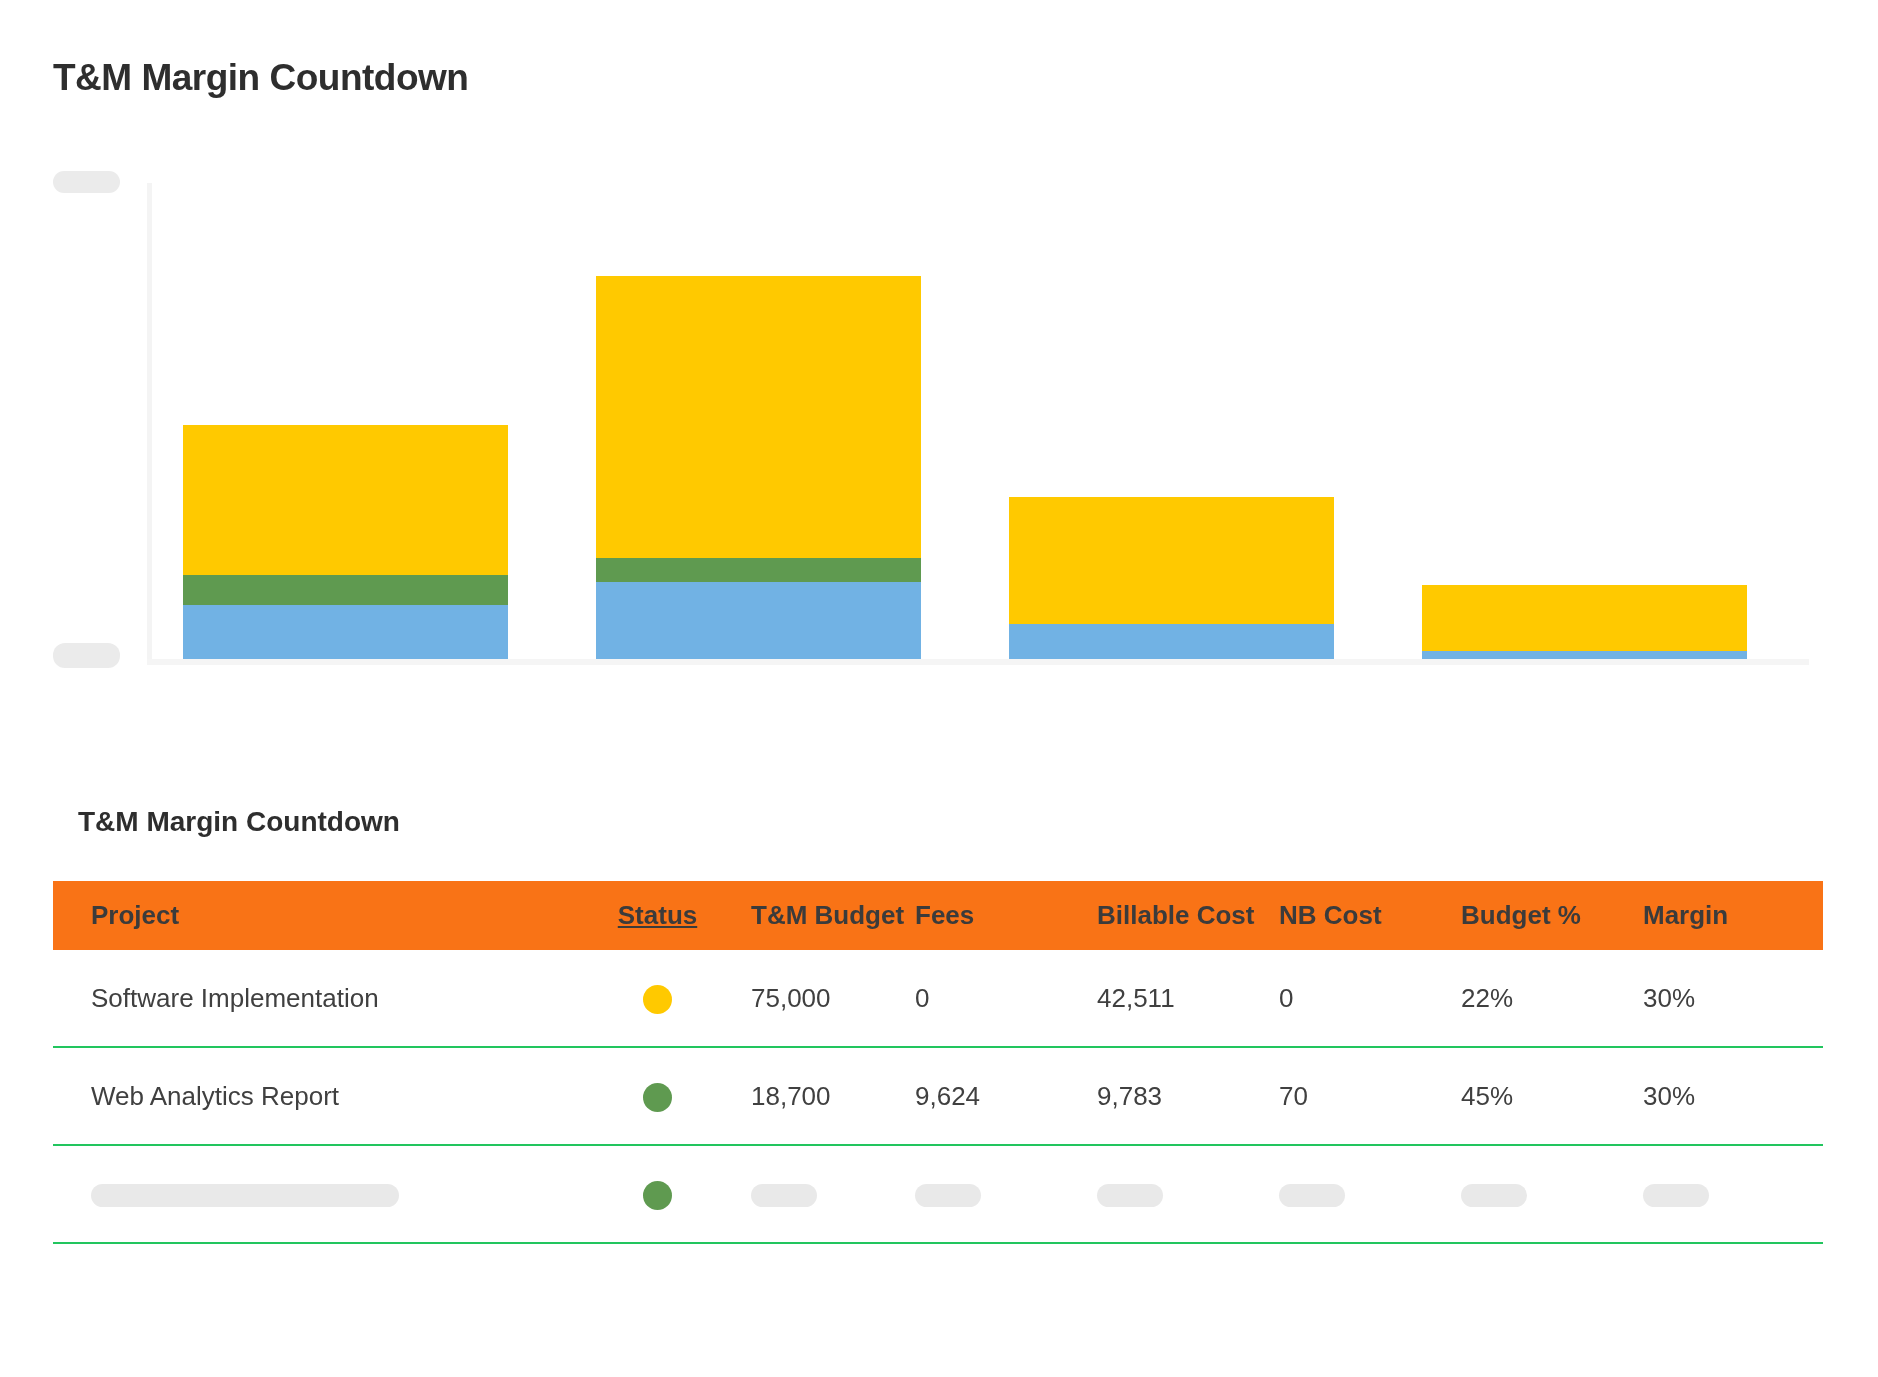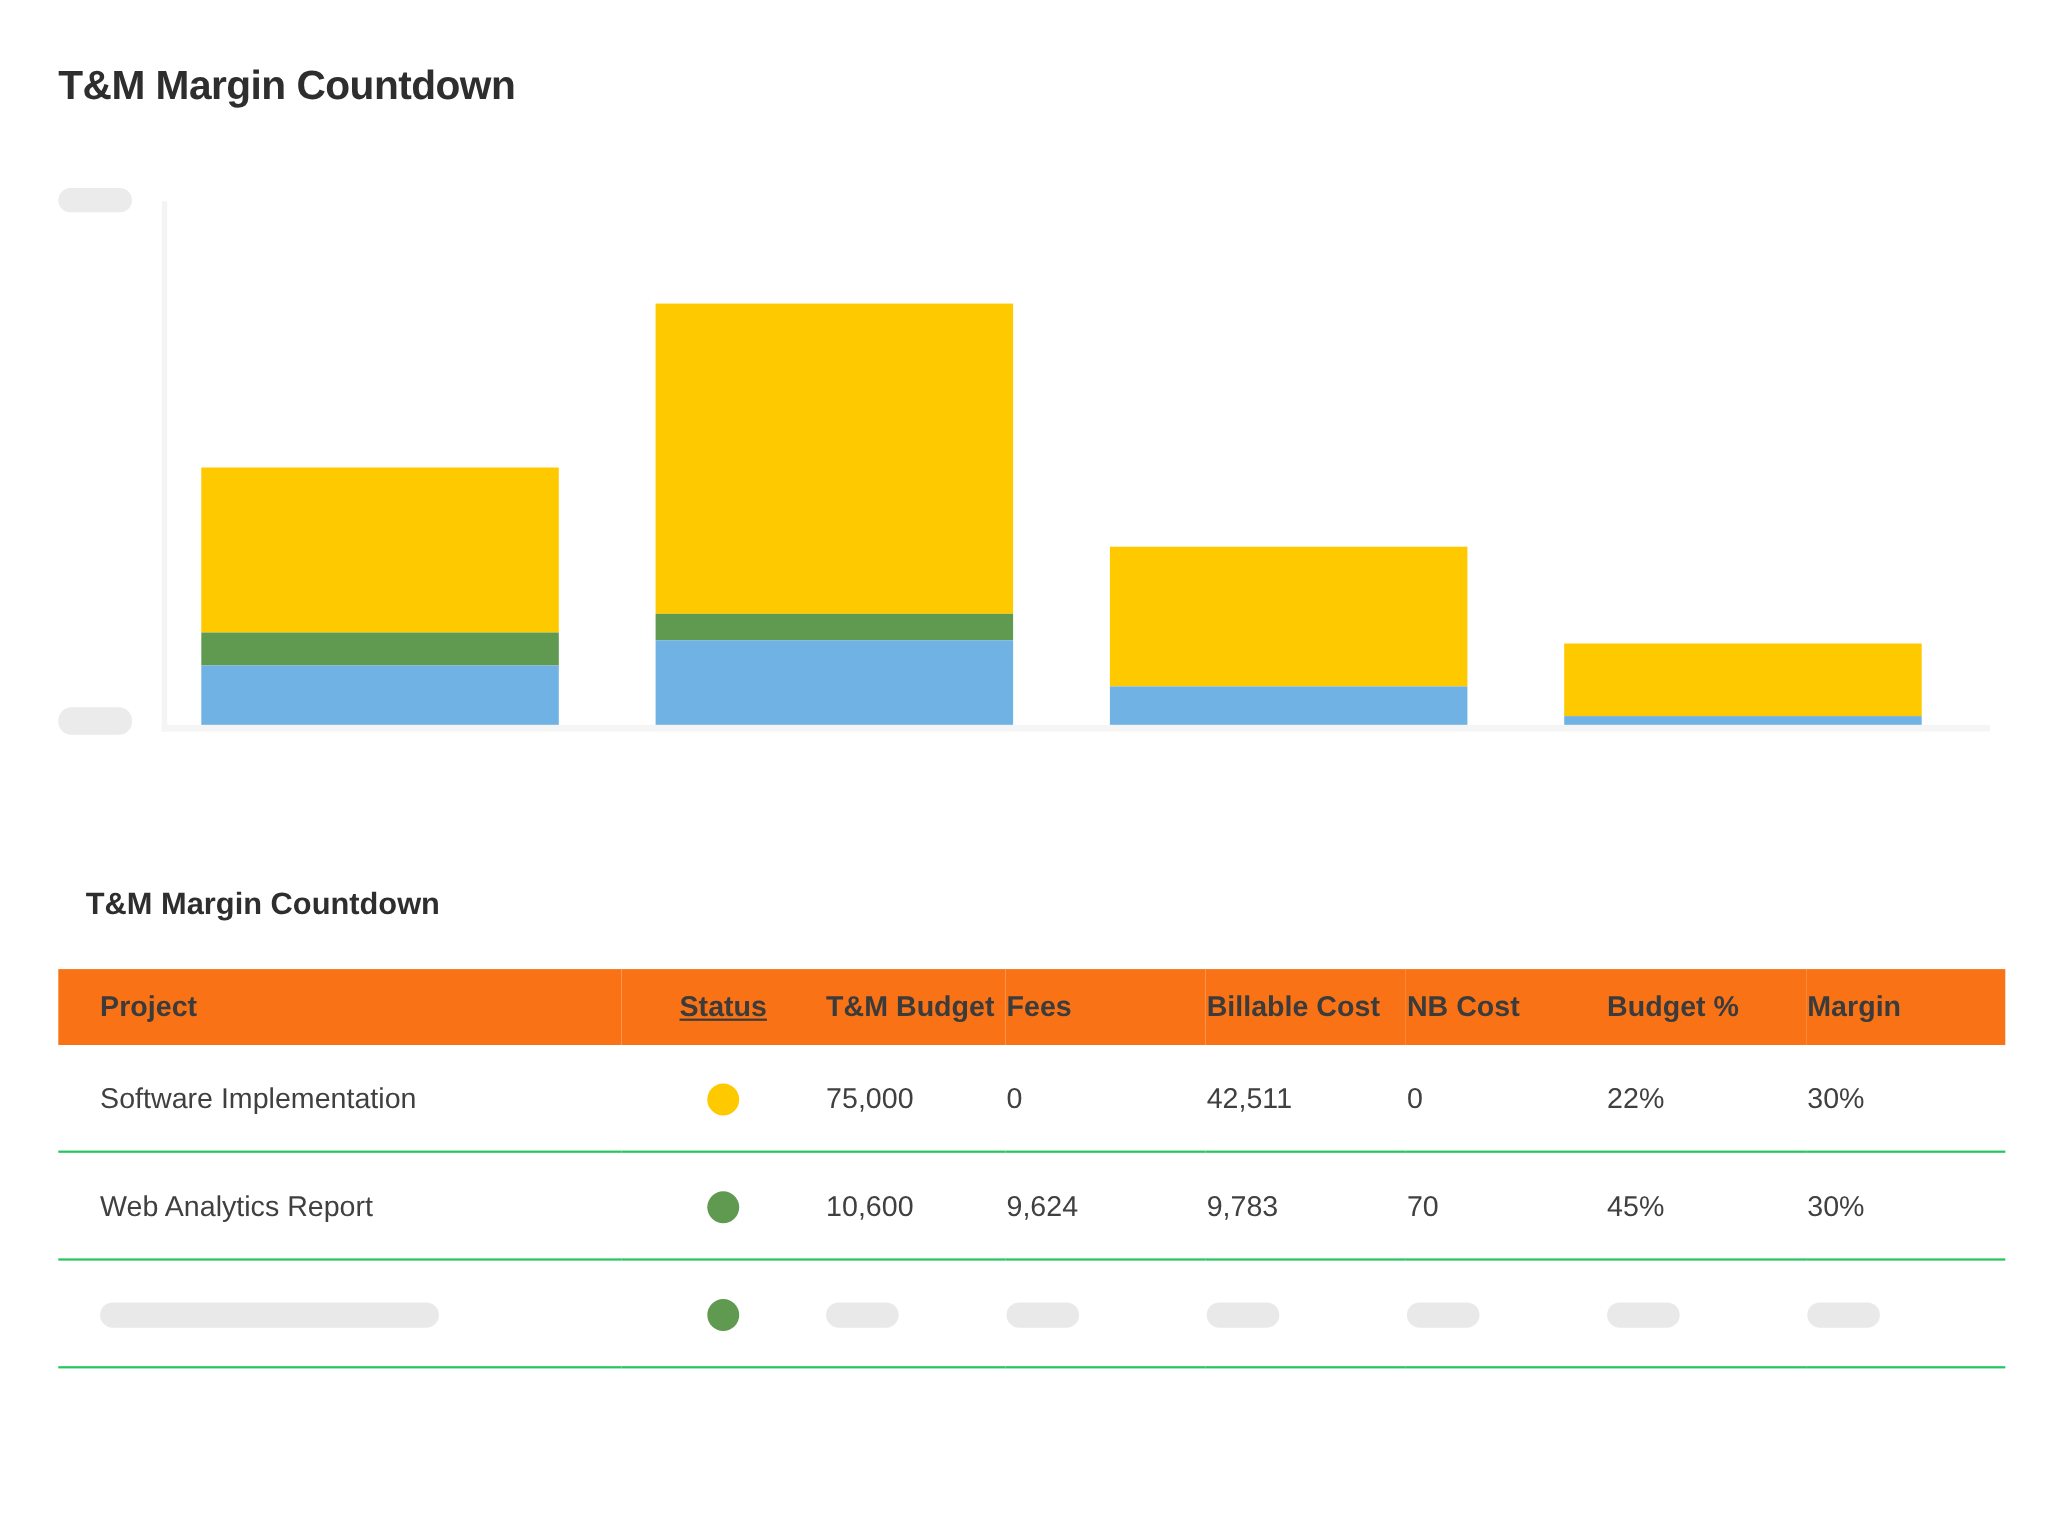--- a/index.html
+++ b/index.html
@@ -105,21 +105,21 @@
         <td class="c-num">75,000</td>
         <td class="c-num">0</td>
         <td class="c-num">42,511</td>
         <td class="c-num">0</td>
         <td class="c-num">22%</td>
         <td class="c-num">30%</td>
       </tr>
       <tr class="data-row">
         <td class="c-project">Web Analytics Report</td>
         <td class="c-status"><span class="status-dot" style="background: rgb(95, 154, 80);"></span></td>
-        <td class="c-num">10,600</td>
+        <td class="c-num">18,700</td>
         <td class="c-num">9,624</td>
         <td class="c-num">9,783</td>
         <td class="c-num">70</td>
         <td class="c-num">45%</td>
         <td class="c-num">30%</td>
       </tr>
       <tr class="skeleton-row">
         <td class="c-project"><span class="skel wide"></span></td>
         <td class="c-status"><span class="status-dot" style="background: rgb(95, 154, 80);"></span></td>
         <td class="c-num"><span class="skel num"></span></td>

